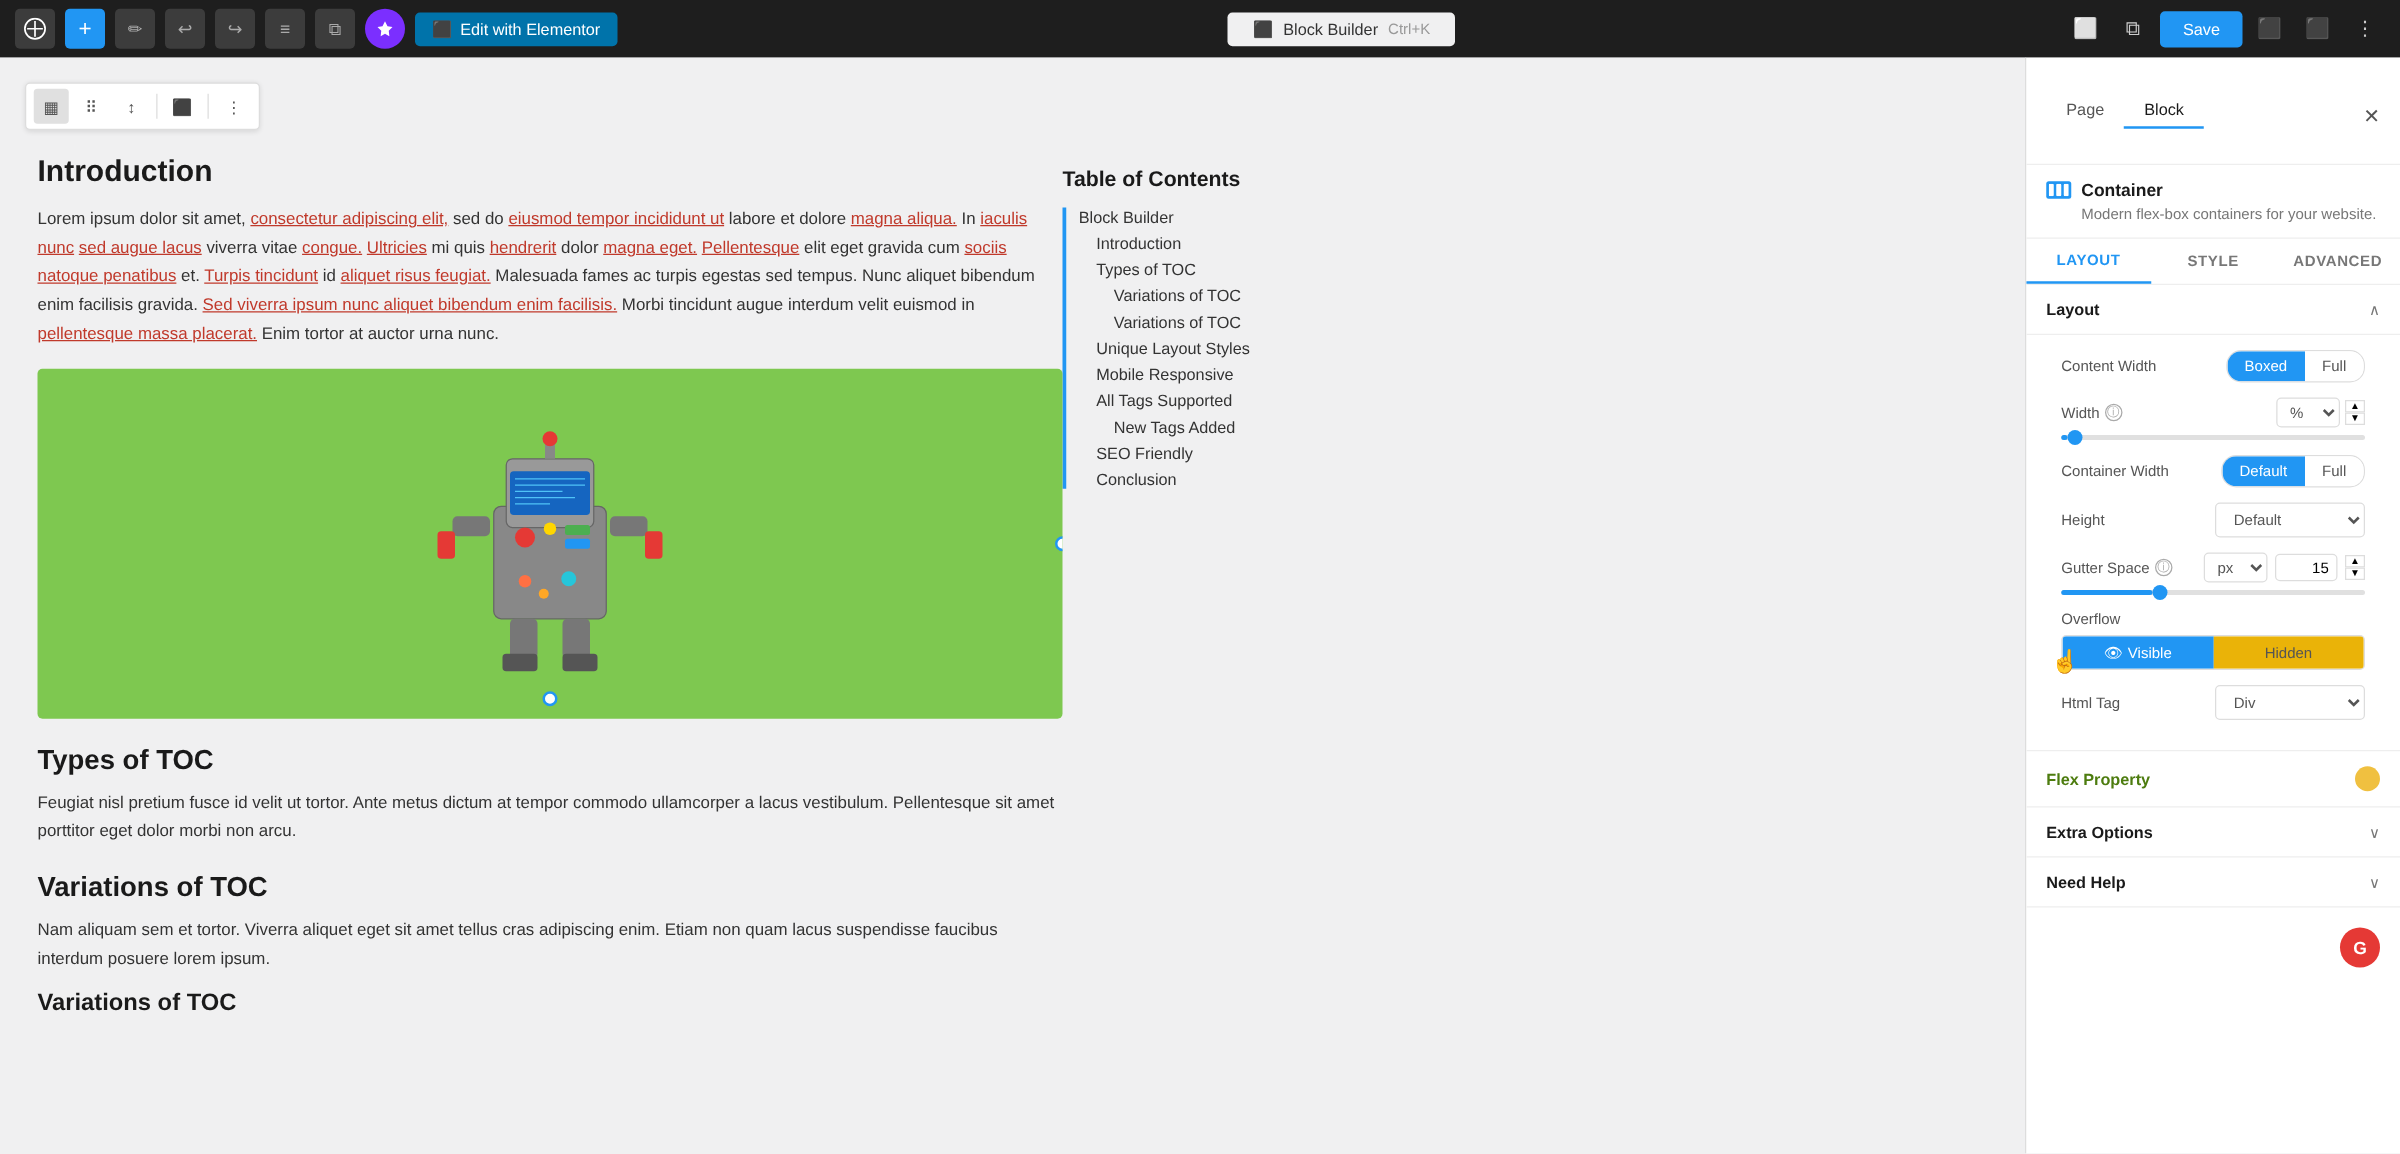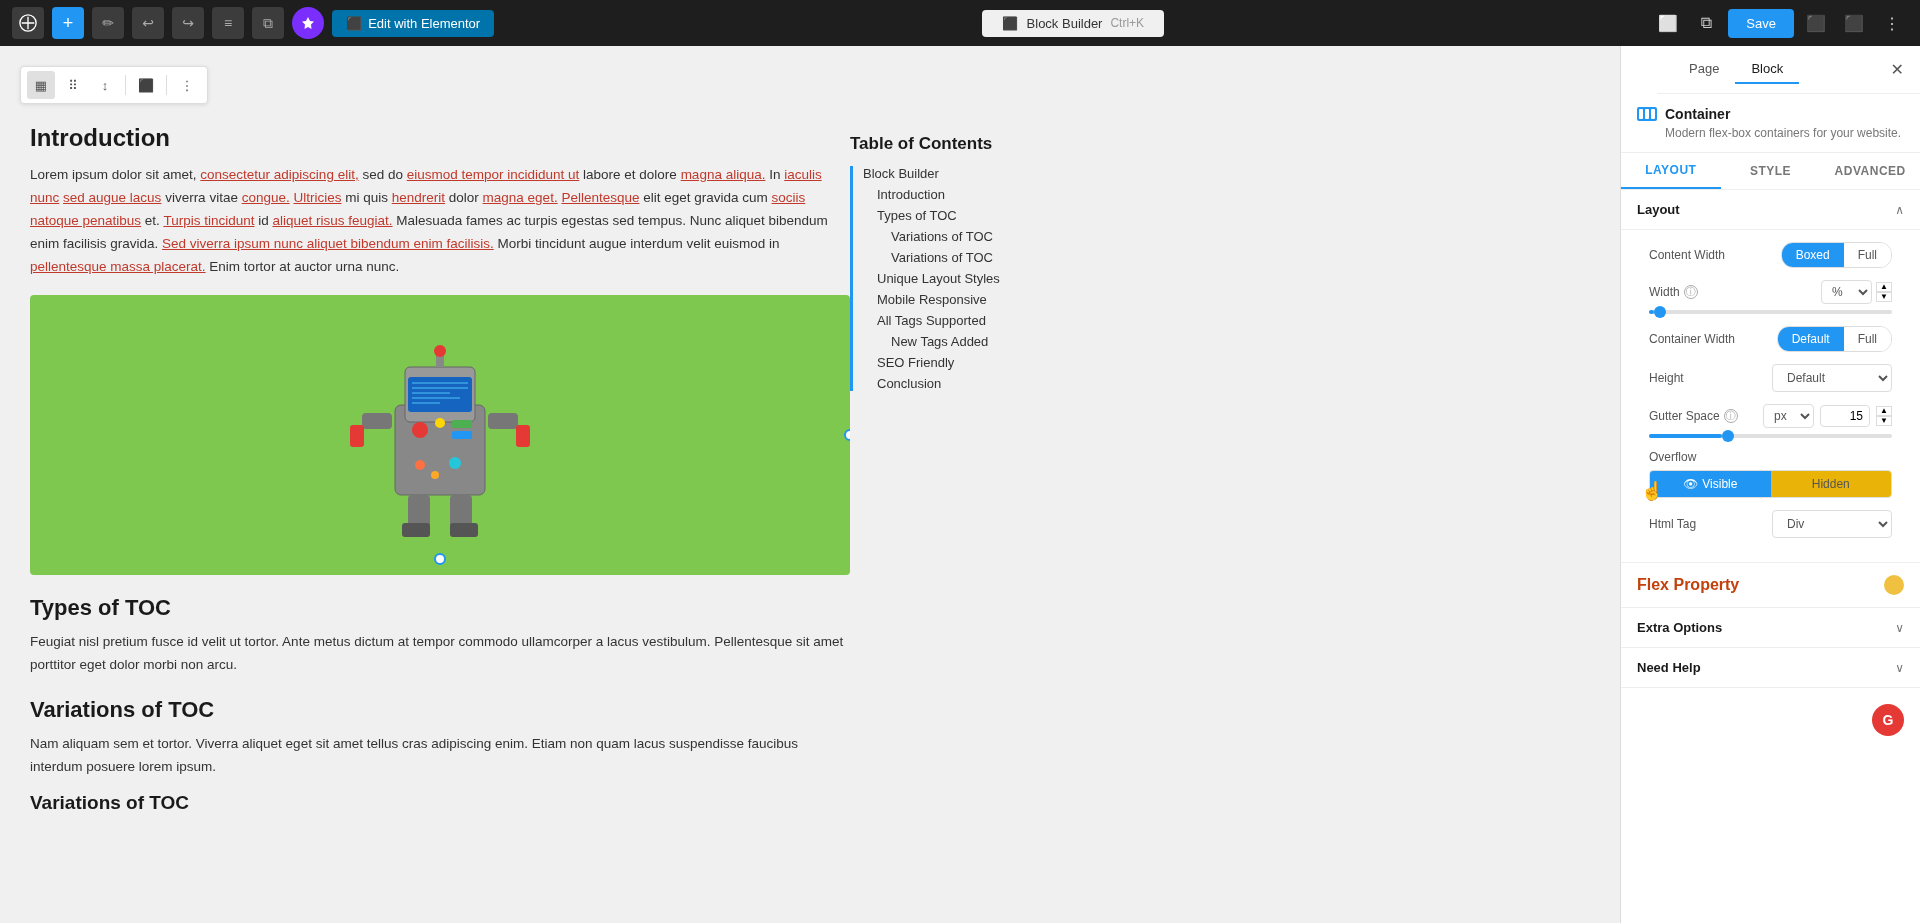--- a/index.html
+++ b/index.html
@@ -216,25 +216,24 @@
       flex-shrink: 0;
       background: white;
       border-left: 1px solid #ddd;
       display: flex;
       flex-direction: column;
       overflow: hidden;
     }
 
     .panel-header {
       display: flex;
-      align-items: center;
+      align-items: flex-end;
       justify-content: space-between;
-      padding: 9px 16px;
+      padding: 28px 16px;
       border-bottom: 1px solid #eee;
-      margin-left: 36px;
     }
     .panel-tabs {
       display: flex;
       gap: 0;
     }
     .panel-tab {
       padding: 6px 16px;
       font-size: 13px;
       cursor: pointer;
       border: none;
@@ -455,23 +454,23 @@
       border-bottom: 1px solid #eee;
     }
     .flex-property-header {
       display: flex;
       align-items: center;
       justify-content: space-between;
       padding: 12px 16px;
       cursor: pointer;
     }
     .flex-property-label {
-      font-size: 16px;
+      font-size: 13px;
       font-weight: 600;
-      color: #c2410c;
+      color: #4d7c0f;
     }
     .yellow-circle {
       width: 20px; height: 20px;
       background: #f0c040;
       border-radius: 50%;
       display: inline-block;
     }
 
     
     .panel-body::-webkit-scrollbar { width: 4px; }

